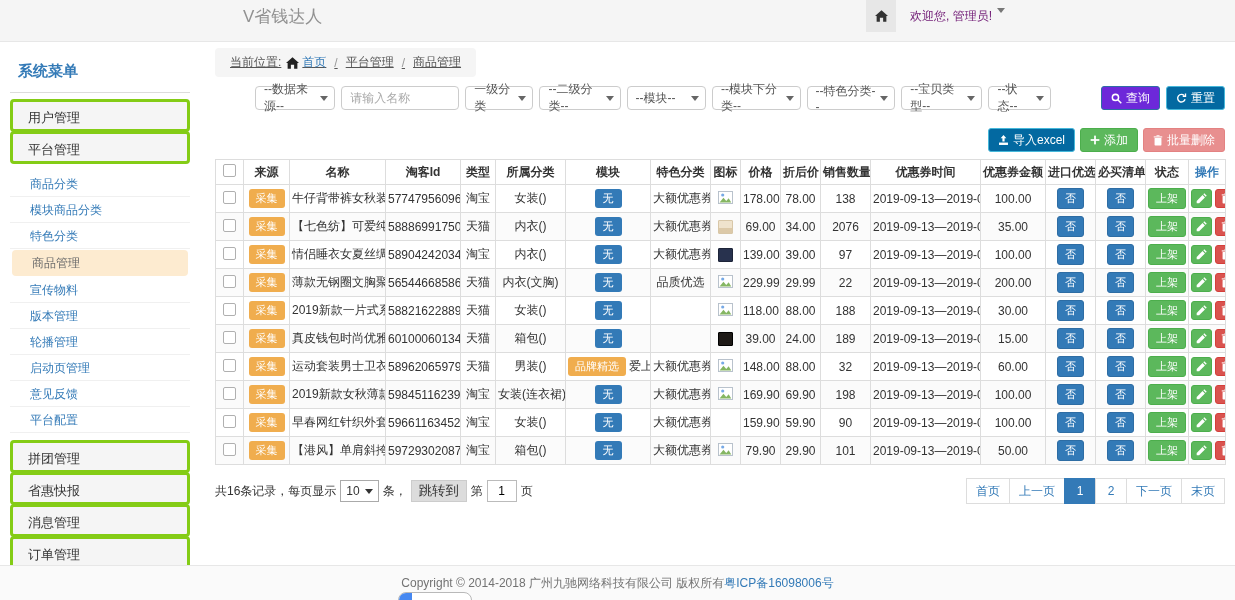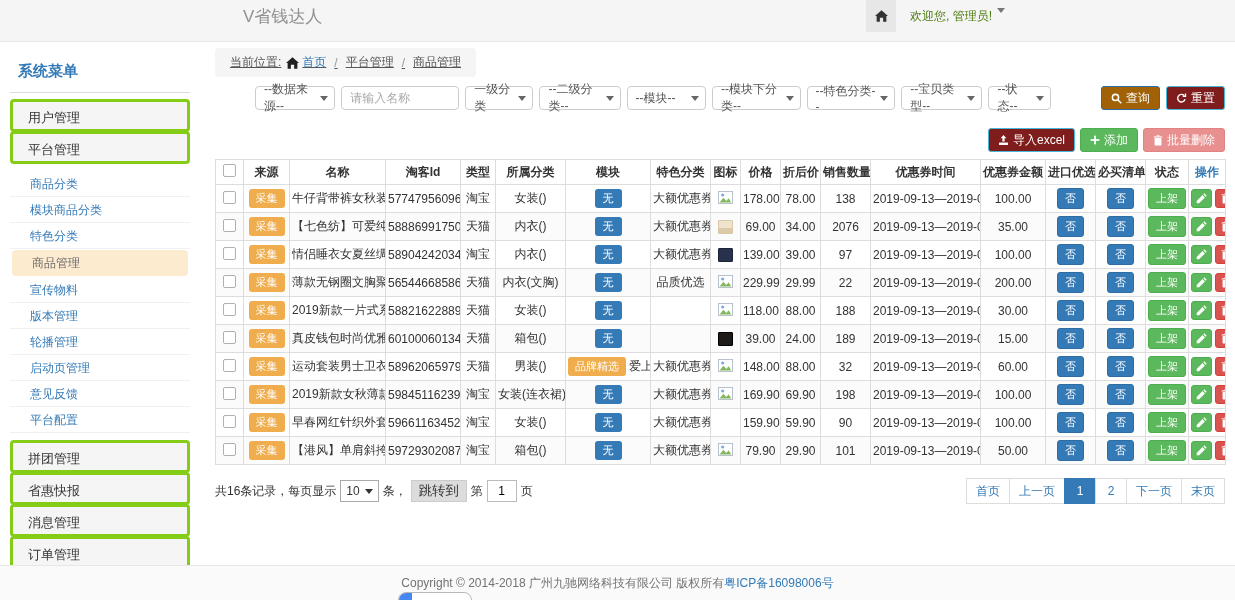--- a/index.html
+++ b/index.html
@@ -7,21 +7,21 @@
   body {
     font-family: "Liberation Sans", "DejaVu Sans", sans-serif;
     font-size: 12px; color:#333; background:#fff;
     position: relative; overflow: hidden;
   }
   
   .topbar { height:42px; background:#f5f5f5; border-bottom:1px solid #e7e7e7; position:relative; }
   .brand { position:absolute; left:243px; top:0; line-height:33px; font-size:17px; color:#919191; }
   .topbar-right { position:absolute; left:866px; top:0; height:32px; display:flex; align-items:center; }
   .home-box { width:30px; height:32px; background:#e7e7e7; display:flex; align-items:center; justify-content:center; color:#333; cursor:pointer; }
-  .welcome { margin-left:14px; color:#4d7c0f; cursor:pointer; display:flex; align-items:flex-start; gap:5px; }
+  .welcome { margin-left:14px; color:#701a75; cursor:pointer; display:flex; align-items:flex-start; gap:5px; }
   .welcome .caret { color:#777; }
   
   .sidebar { position:absolute; left:10px; top:55px; width:180px; }
   .sidebar-title { color:#337ab7; font-size:15px; font-weight:bold; padding:7px 8px 11px 8px; border-bottom:1px solid #dcdcdc; }
   .side-group { background:#f5f5f5; border:3px solid #84cc16; margin-top:-1px; padding:0 15px; height:33px; line-height:32px; font-size:13px; color:#333; cursor:pointer; border-radius:4px; }
   .side-sub { background:#fff; border-bottom:1px solid #f0f0f0; padding:0 20px; height:26px; line-height:26px; color:#337ab7; cursor:pointer; white-space:nowrap; }
   .side-sub.active { background:#fdebd0; color:#6b6b6b; border-radius:4px; border-bottom:none; margin:1px 2px; }
   .side-group + .side-sub { margin-top:7px; }
   .side-sub + .side-group { margin-top:7px; }
   .sidebar .side-group:first-of-type { margin-top:6px; }
@@ -31,22 +31,22 @@
   .breadcrumb .bc-home-link { color:#337ab7; cursor:pointer; display:inline-flex; align-items:center; gap:3px; }
   .breadcrumb .bc-home-link .hicon { color:#222; }
   .breadcrumb .sep { color:#999; padding:0 3px; }
   
   .filters { display:flex; gap:6px; margin-bottom:10px; align-items:center;padding-left:40px; }
   .f-select { height:24px; border:1px solid #ccc; border-radius:4px; background:#fff; display:flex; align-items:center; justify-content:space-between; padding:0 6px 0 8px; color:#555; cursor:pointer; }
   .f-select .caret { color:#666; margin-left:4px; }
   .f-input { height:24px; border:1px solid #ccc; border-radius:4px; padding:0 8px; font-size:12px; color:#333; font-family:inherit; }
   .f-input::placeholder { color:#aaa; }
   .btn { display:inline-flex; align-items:center; gap:4px; height:24px; padding:0 9px; border-radius:3px; color:#fff; font-size:12px; border:1px solid transparent; cursor:pointer; font-family:inherit; white-space:nowrap; }
-  .btn-primary { background:#a16207; border-color:#2e6da4;margin-left:44px; }
-  .btn-info { background:#7f1d1d; border-color:#46b8da;align-items:center; }
+  .btn-primary { background:#6d28d9; border-color:#2e6da4;margin-left:44px; }
+  .btn-info { background:#0369a1; border-color:#46b8da;align-items:center; }
   .btn-success { background:#5cb85c; border-color:#4cae4c; }
   .btn-danger-light { background:#e88f8f; border-color:#e38282; }
   
   .toolbar { display:flex; justify-content:flex-end; gap:5px; margin:18px 0 7px; }
   
   table { border-collapse:collapse; table-layout:fixed; width:1010px; background:#fff; }
   th, td { border:1px solid #ddd; text-align:center; vertical-align:middle; padding:3px 2px; height:26px; overflow:hidden; white-space:nowrap; }
   th { font-weight:bold; color:#333; background:#fff; height:25px; }
   th.op-col { color:#337ab7; }
   tbody tr:nth-child(even) td { background:#fbfbfb; }

